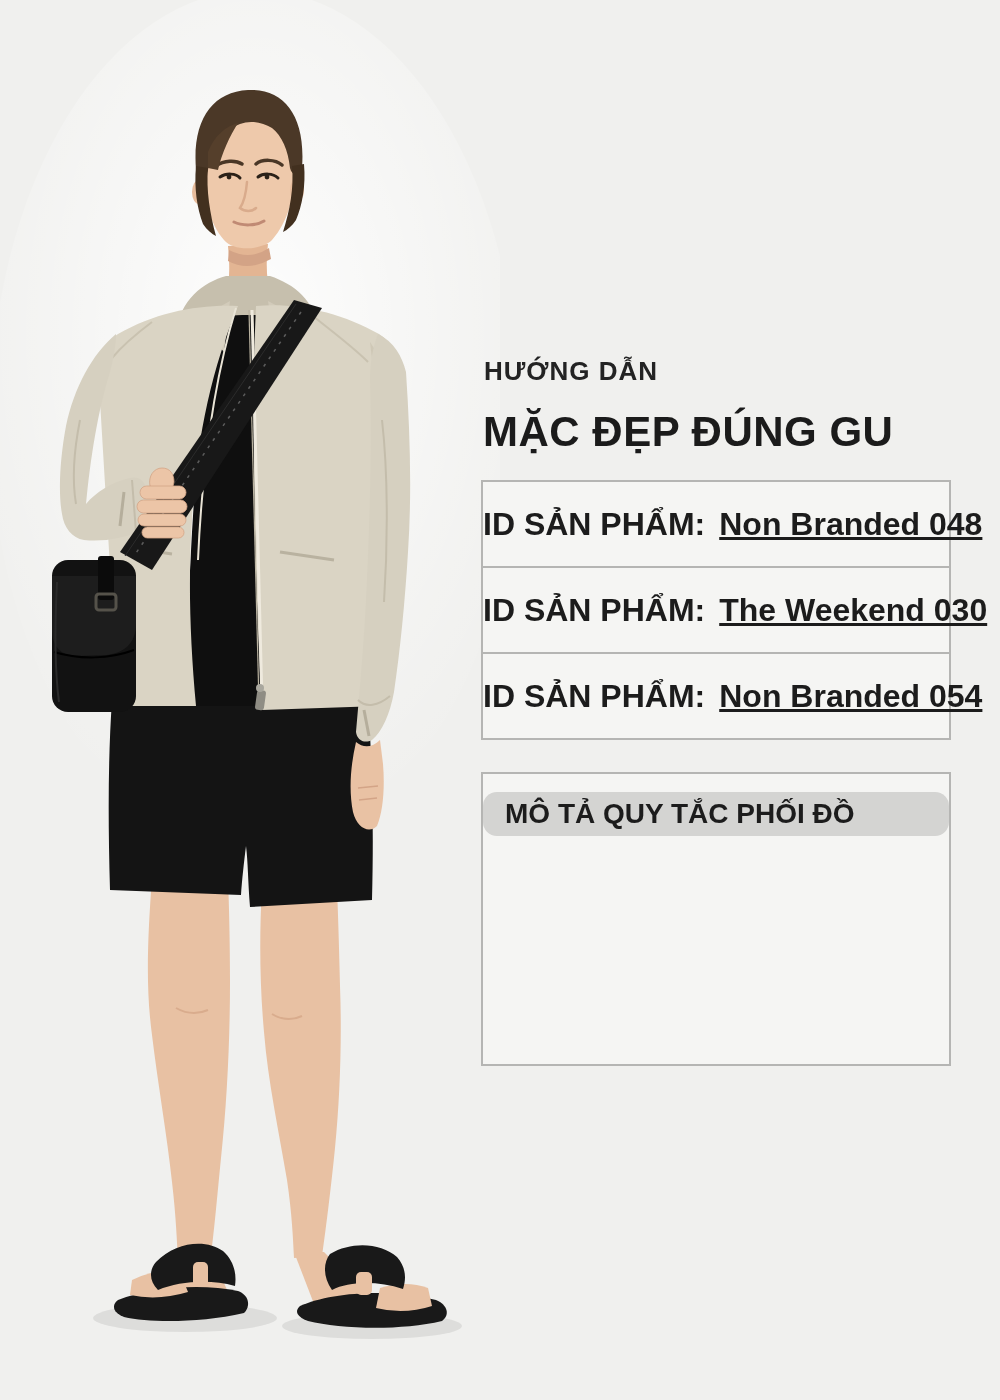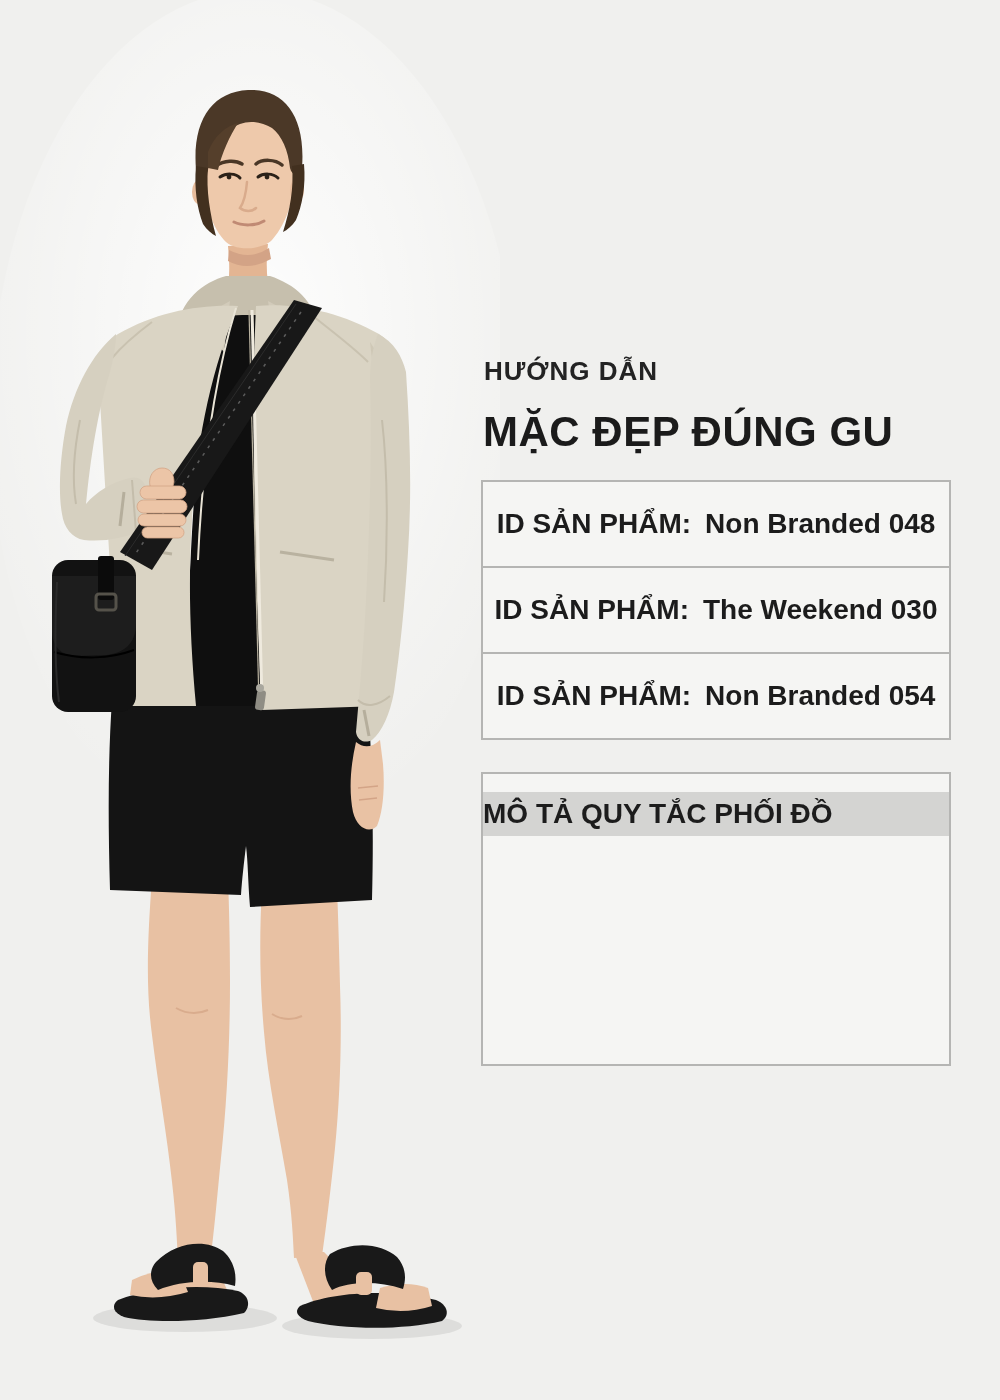--- a/index.html
+++ b/index.html
@@ -24,38 +24,40 @@
   }
   .title{
     position:absolute;left:2px;top:408px;
     font-size:42px;font-weight:700;letter-spacing:0.5px;color:#1b1b1b;
     white-space:nowrap;
   }
   .id-box{
     position:absolute;left:0;width:470px;height:88px;
     background:#f5f5f3;border:2px solid #b5b5b3;
     box-sizing:border-box;
-    display:flex;align-items:center;justify-content:center;
-    font-size:28px;font-weight:700;color:#1c1c1c;
-    white-space:nowrap;
-  }
-  .id-box .val{margin-left:14px;}
+    display:flex;align-items:center;
+    font-size:32px;font-weight:700;color:#1c1c1c;
+    white-space:nowrap;
+  }
+  .id-box .val{margin-left:14px;text-decoration:underline;}
   .id-box.b1{top:480px;}
   .id-box.b2{top:566px;}
   .id-box.b3{top:652px;}
   .desc-box{
     position:absolute;left:0;top:772px;width:470px;height:294px;
     background:#f5f5f3;border:2px solid #b5b5b3;
     box-sizing:border-box;
   }
   .desc-bar{
     margin-top:18px;height:44px;background:#d4d4d2;
     display:flex;align-items:center;
+    padding-left:22px;
     font-size:28px;font-weight:700;color:#1c1c1c;
     white-space:nowrap;
+    border-radius:14px;
   }
   .desc-body{
     padding:14px 18px 0 22px;
     font-size:25px;line-height:33.5px;color:#3d3d3d;
     text-align:justify;
   }
 </style>
 </head>
 <body>
 

